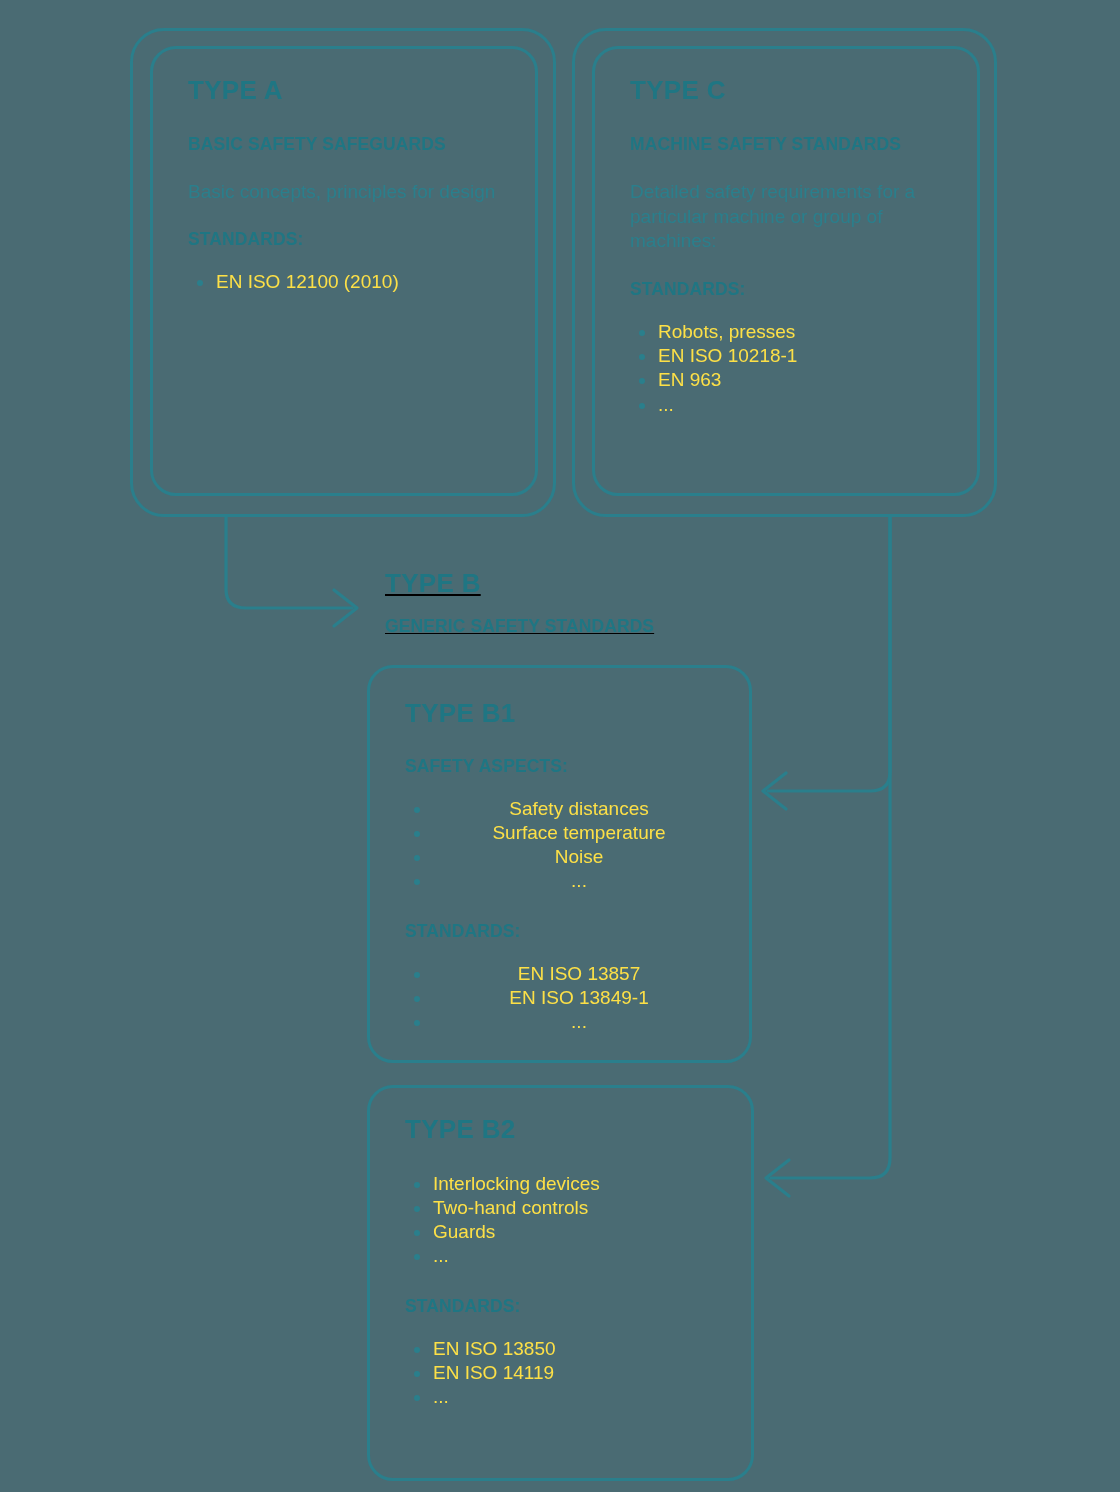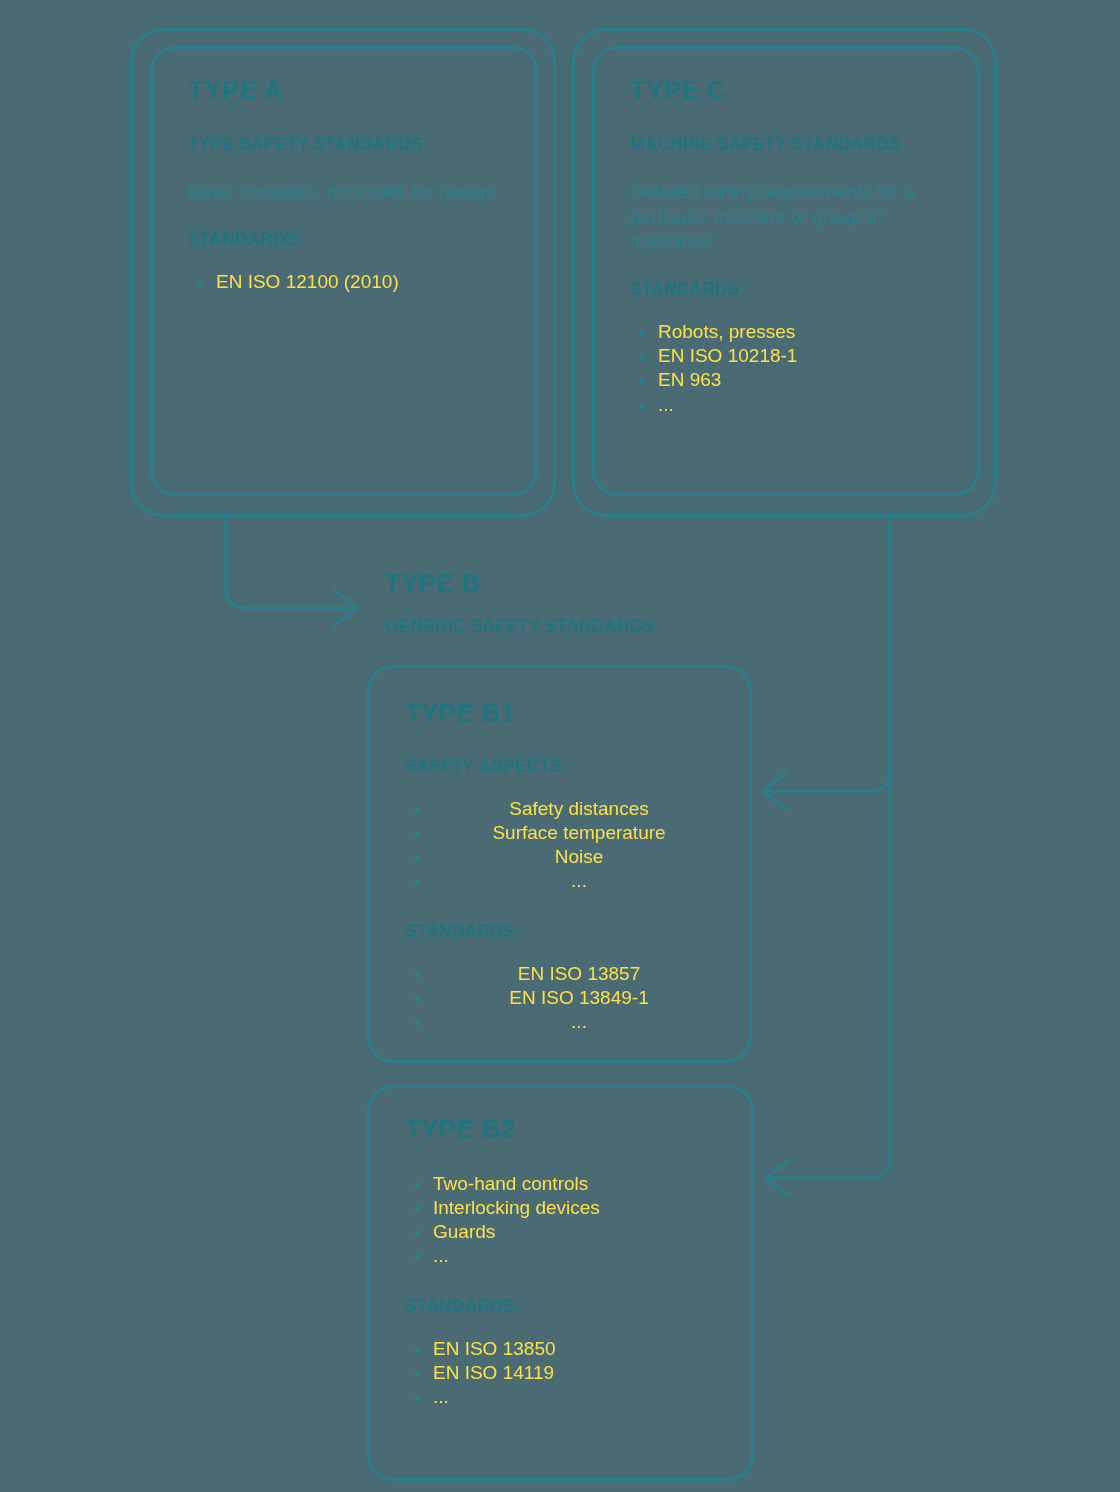--- a/index.html
+++ b/index.html
@@ -118,21 +118,21 @@
   
   #type-c-outer { left: 572px; top: 14px; width: 425px; height: 489px; }
   #type-c-inner { left: 592px; top: 32px; width: 388px; height: 450px; }
   #type-c-content { position: absolute; left: 630px; top: 62px; width: 300px; }
   #type-c-content .card-title { margin-bottom: 28px; }
   #type-c-content .card-sub  { margin-bottom: 24px; }
   #type-c-content .card-desc { margin-bottom: 26px; }
   #type-c-content .section-label { margin-bottom: 20px; }
 
   
-  #type-b-heading { position: absolute; left: 385px; top: 555px; width: 360px; }
+  #type-b-heading { position: absolute; left: 385px; top: 555px; width: 360px; text-decoration: underline; }
   #type-b-heading .card-title { margin-bottom: 17px; }
 
   
   #type-b1-box { left: 367px; top: 651px; width: 385px; height: 398px; }
   #type-b1-content { position: absolute; left: 405px; top: 685px; width: 320px; }
   #type-b1-content .card-title { margin-bottom: 28px; }
   #type-b1-content .section-label { margin-bottom: 20px; }
   #type-b1-content ul.bullets { margin-bottom: 28px; text-align: center; }
 
   
@@ -162,21 +162,21 @@
     <g>
       <path d="M 890 503 L 890 1144 Q 890 1164 870 1164 L 771 1164" fill="none" stroke="#2a7f8c" stroke-width="3.2" stroke-linecap="round"></path>
       <path d="M 789 1146 L 766 1164 L 789 1182" fill="none" stroke="#2a7f8c" stroke-width="3.2" stroke-linecap="round" stroke-linejoin="round"></path>
     </g>
   </svg>
 
   <div class="outer-frame" id="type-a-outer"></div>
   <div class="inner-box" id="type-a-inner"></div>
   <div id="type-a-content">
     <p class="card-title">TYPE A</p>
-    <p class="card-sub">TYPE SAFETY STANDARDS</p>
+    <p class="card-sub">BASIC SAFETY SAFEGUARDS</p>
     <p class="card-desc">Basic concepts, principles for design</p>
     <p class="section-label">STANDARDS:</p>
     <ul class="bullets">
       <li>EN ISO 12100 (2010)</li>
     </ul>
   </div>
 
   <div class="outer-frame" id="type-c-outer"></div>
   <div class="inner-box" id="type-c-inner"></div>
   <div id="type-c-content">
@@ -212,22 +212,22 @@
       <li>EN ISO 13857</li>
       <li>EN ISO 13849-1</li>
       <li>...</li>
     </ul>
   </div>
 
   <div class="plain-box" id="type-b2-box"></div>
   <div id="type-b2-content">
     <p class="card-title">TYPE B2</p>
     <ul class="bullets">
+      <li>Interlocking devices</li>
       <li>Two-hand controls</li>
-      <li>Interlocking devices</li>
       <li>Guards</li>
       <li>...</li>
     </ul>
     <p class="section-label">STANDARDS:</p>
     <ul class="bullets">
       <li>EN ISO 13850</li>
       <li>EN ISO 14119</li>
       <li>...</li>
     </ul>
   </div>

